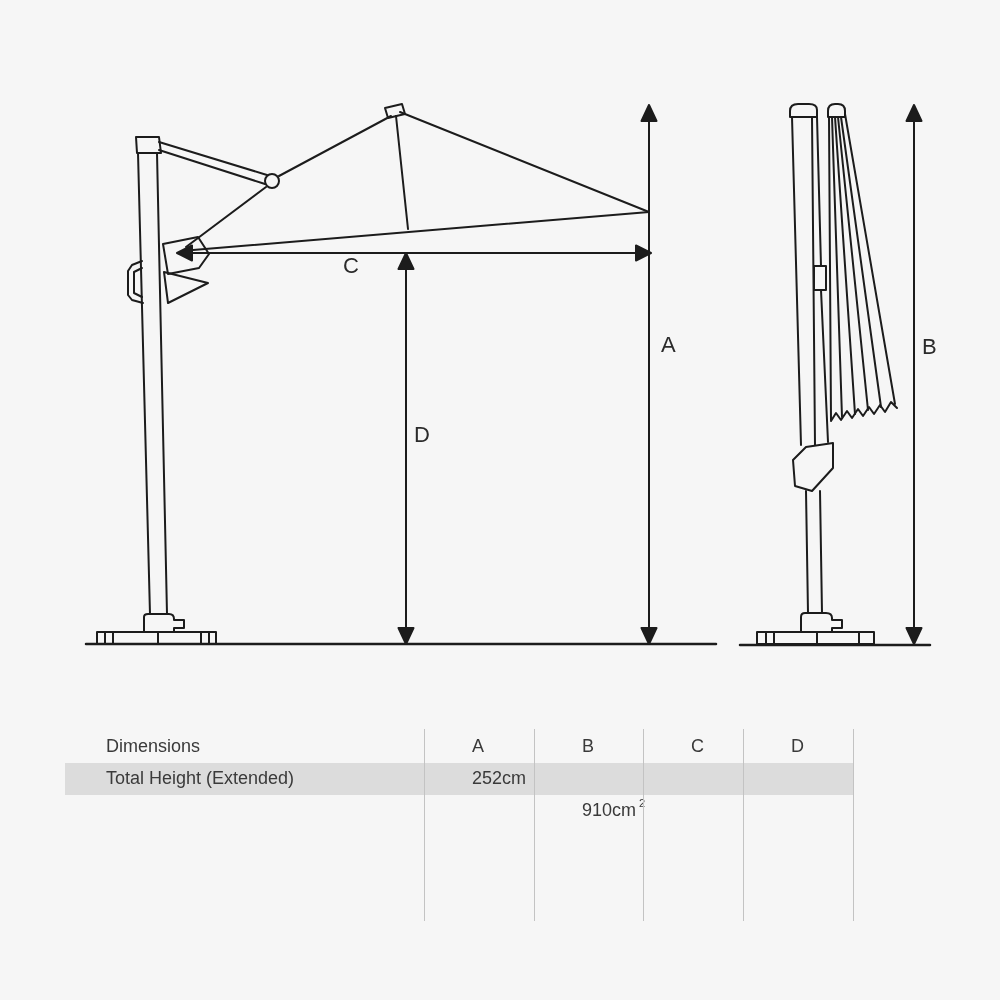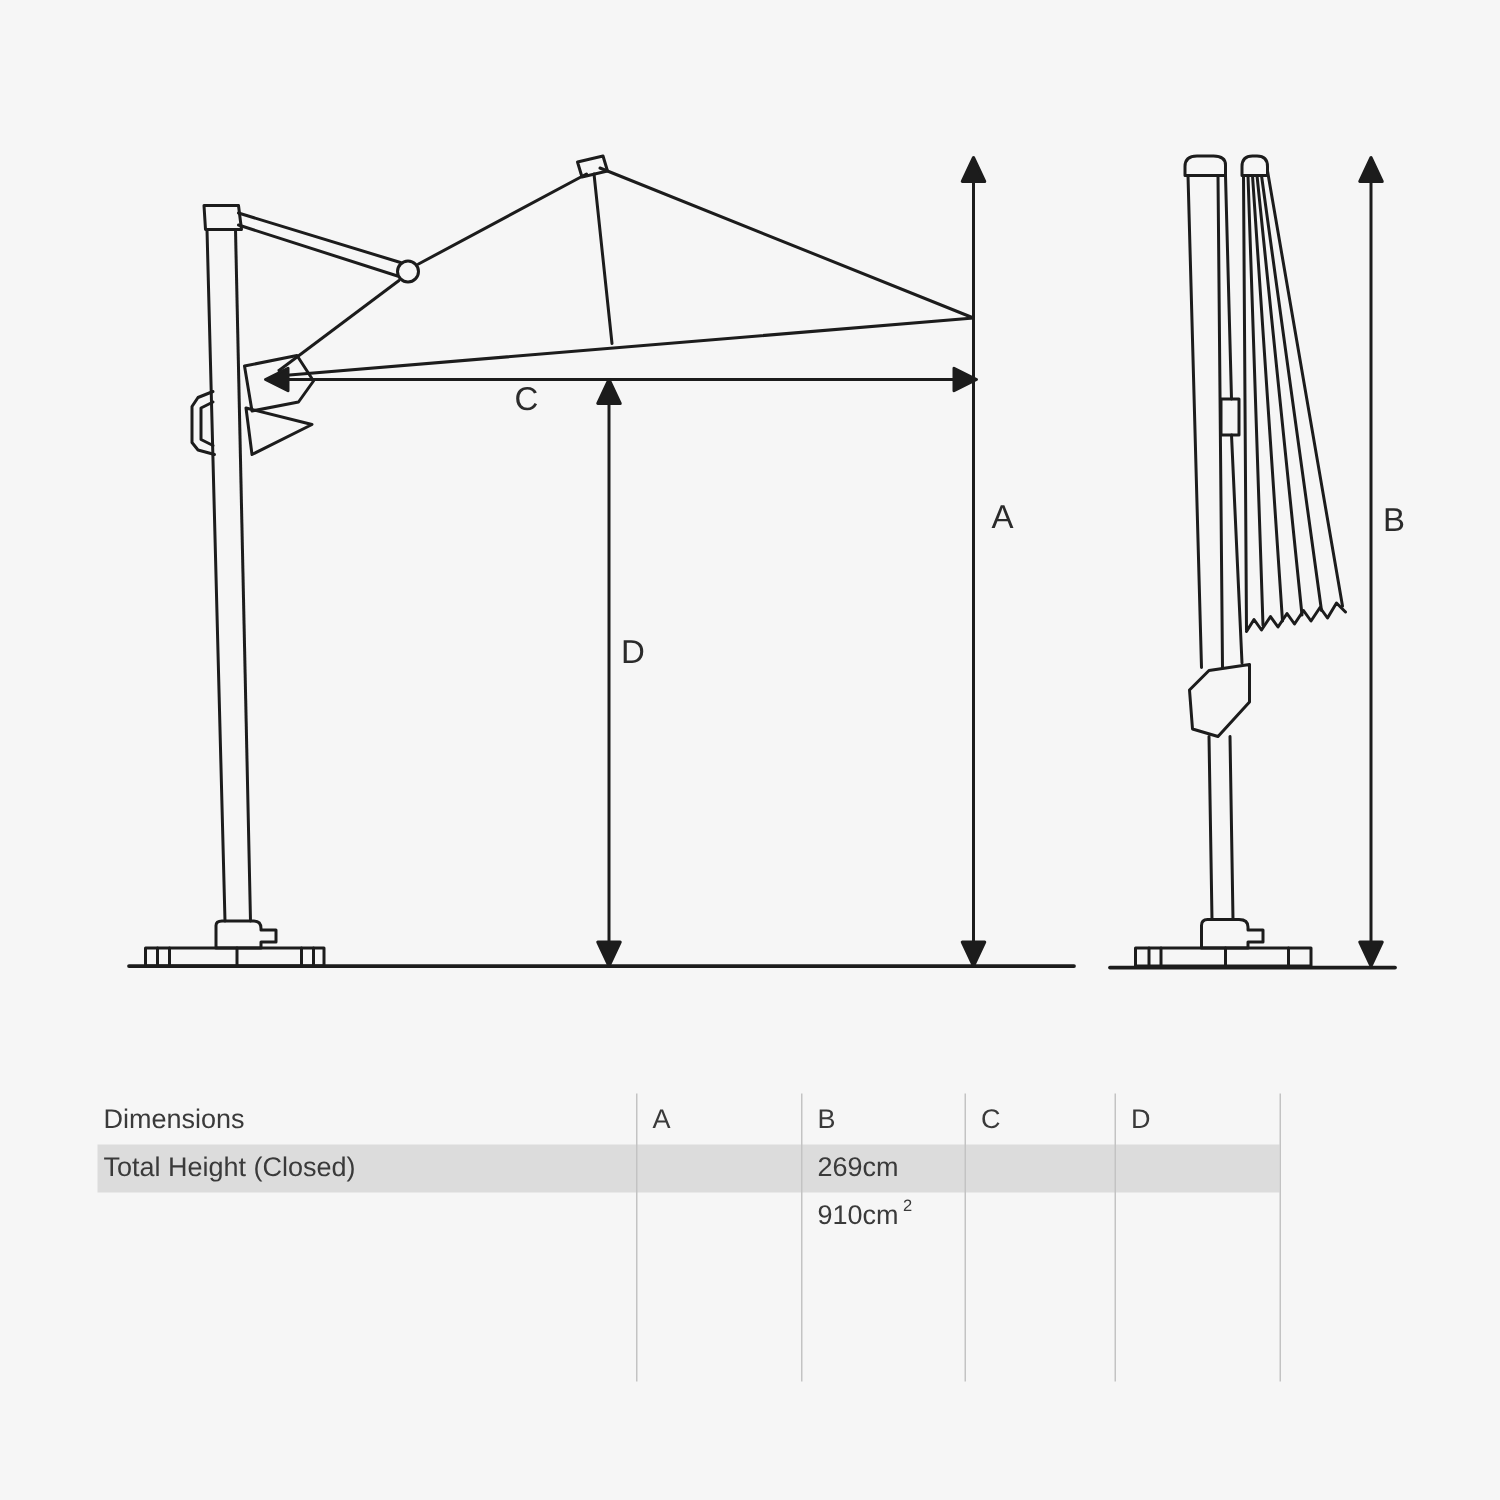--- a/index.html
+++ b/index.html
@@ -33,21 +33,21 @@
   .trow{
     display:grid;
     grid-template-columns:359px 110px 109px 100px 110px;
     align-items:center;
     height:31.5px;
   }
   .trow.thead{height:34px;}
   .trow:nth-of-type(2),
   .trow:nth-of-type(4),
   .trow:nth-of-type(6){background:#dcdcdc;}
-  .cell{white-space:nowrap;}
+  .cell{white-space:nowrap;margin-left:37px;}
   .cell.c0{padding-left:4px;}
   .cell.cv{padding-left:11px;}
   .cell sup{
     font-size:11px;
     margin-left:3px;
     position:relative;
     top:-2px;
   }
   .vline{
     position:absolute;
@@ -171,28 +171,28 @@
   <div class="dim-table">
 
     <div class="trow thead">
       <div class="cell c0">Dimensions</div>
       <div class="cell cv">A</div>
       <div class="cell cv">B</div>
       <div class="cell cv">C</div>
       <div class="cell cv">D</div>
     </div>
 
-
     <div class="trow">
-      <div class="cell c0">Total Height (Closed)</div>
-      <div class="cell cv"></div>
-      <div class="cell cv">269cm</div>
+      <div class="cell c0">Total Height (Extended)</div>
+      <div class="cell cv">252cm</div>
+      <div class="cell cv"></div>
       <div class="cell cv"></div>
       <div class="cell cv"></div>
     </div>
+
 
     <div class="trow">
       <div class="cell cv"></div>
       <div class="cell cv"></div>
       <div class="cell cv"><span>910cm</span><sup>2</sup></div>
       <div class="cell cv"></div>
     </div>
 
 
 

